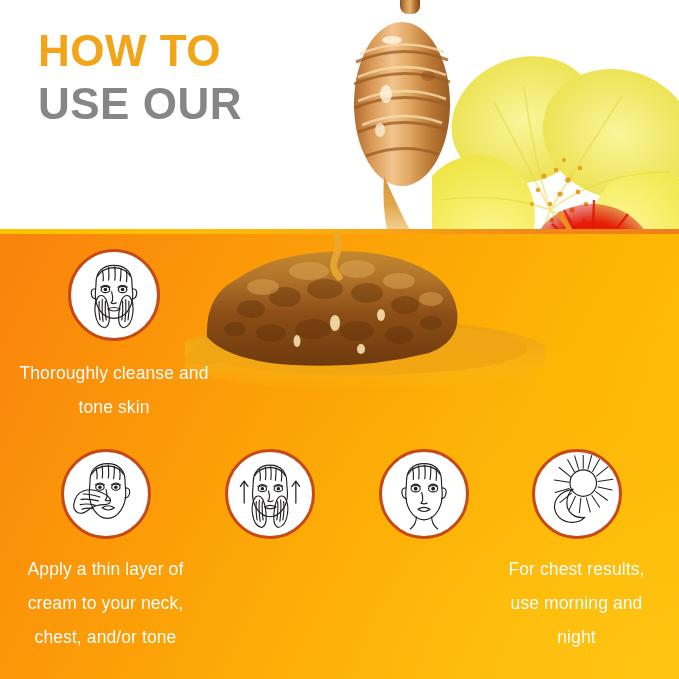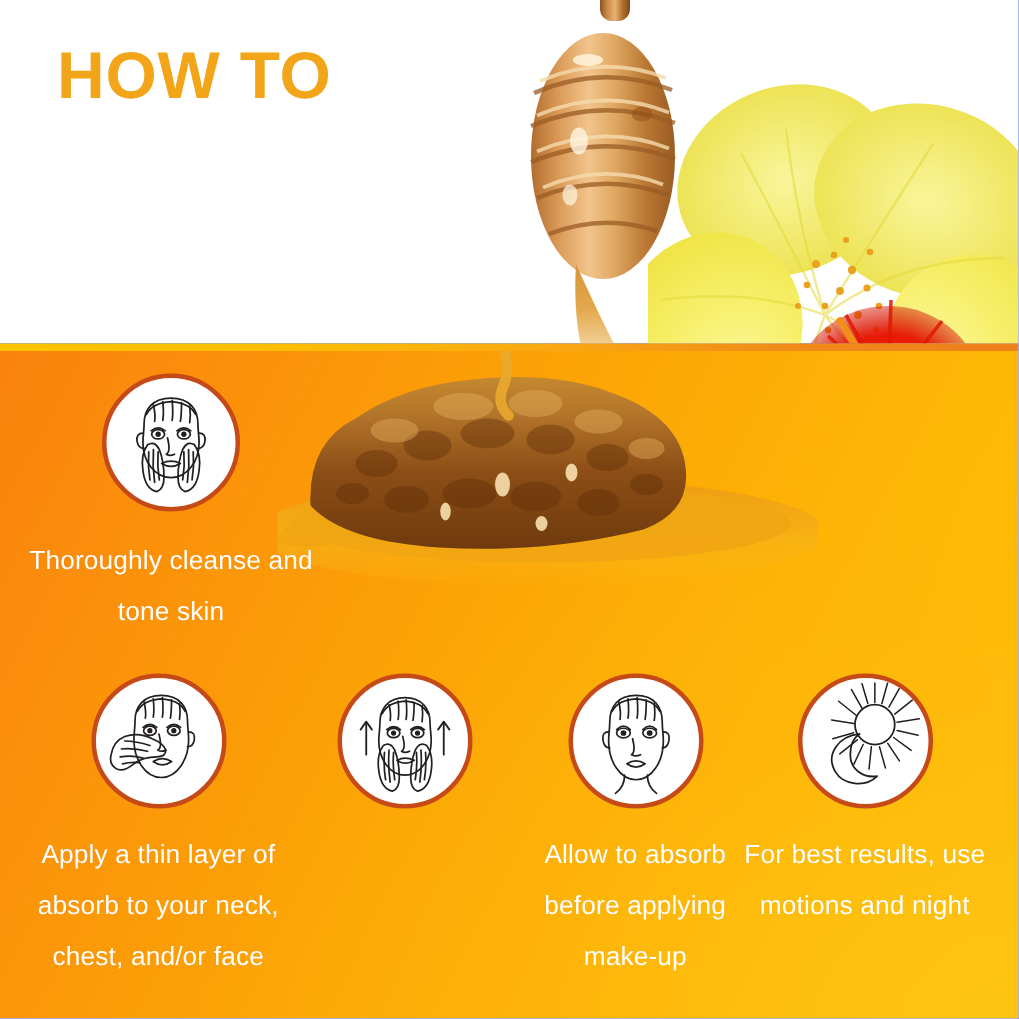--- a/index.html
+++ b/index.html
@@ -6,21 +6,21 @@
     margin: 0;
     padding: 0;
     background: #ffffff;
   }
   #poster {
     position: relative;
     width: 679px;
     height: 679px;
     overflow: hidden;
     font-family: "Liberation Sans", sans-serif;
-    background: #1d4ed8;
+    background: #8b5cf6;
     -webkit-font-smoothing: antialiased;
   }
 
   
   .top-band {
     position: absolute;
     left: 0; top: 0;
     width: 679px;
     height: 229px;
     background: #ffffff;
@@ -148,20 +148,21 @@
 </style>
 </head>
 <body>
 
 <div id="poster">
 
   <div class="top-band">
 
     <div class="title-block">
       <div class="title-line l1">HOW TO</div>
+      <div class="title-line l2">USE OUR</div>
     </div>
 
     <div class="dipper-wrap">
       <svg width="160" height="270" viewBox="0 0 160 270">
         <defs>
           <linearGradient id="wood" x1="0" y1="0" x2="1" y2="0">
             <stop offset="0%" stop-color="#B06C2E"></stop>
             <stop offset="18%" stop-color="#D99855"></stop>
             <stop offset="40%" stop-color="#F2C48C"></stop>
             <stop offset="58%" stop-color="#E0A862"></stop>
@@ -403,21 +404,21 @@
           <path d="M76 42 Q82 42 81 49 Q80 55 75 55"></path>
 
           <path d="M8 62 Q10 50 20 46 Q32 42 44 48 Q54 52 56 58 Q56 64 48 64 Q36 64 28 70 Q18 78 12 74 Q6 70 8 62 Z"></path>
           <path d="M20 50 Q30 50 42 54"></path>
           <path d="M17 57 Q28 56 40 59"></path>
           <path d="M16 64 Q26 62 36 65"></path>
           <path d="M18 70 Q26 68 33 69"></path>
         </g>
       </svg>
     </div>
-    <div class="caption">Apply a thin layer of absorb to your neck, chest, and/or face</div>
+    <div class="caption">Apply a thin layer of cream to your neck, chest, and/or tone</div>
   </div>
 
   <div class="step row2" id="step-3">
     <div class="circle">
       <svg width="76" height="76" viewBox="0 0 100 100">
         <g fill="none" stroke="#231F20" stroke-width="1.5" stroke-linecap="round" stroke-linejoin="round">
           <path d="M50 12 C35 12 28 22 28 34 C28 40 27 44 27 50 C27 66 37 80 50 80 C63 80 73 66 73 50 C73 44 72 40 72 34 C72 22 65 12 50 12 Z"></path>
           <path d="M30 26 Q35 16 50 15 Q65 16 70 26"></path>
           <path d="M36 18 Q38 27 37 32"></path>
             <path d="M44 15 Q45 25 44 31"></path>
@@ -471,21 +472,20 @@
           <path d="M47 48 Q50 60 46 62 Q50 64 54 62"></path>
           <path d="M42 70 Q50 65 58 70 Q50 76 42 70 Z"></path>
           <path d="M26 42 Q20 42 21 49 Q22 56 27 56"></path>
           <path d="M74 42 Q80 42 79 49 Q78 56 73 56"></path>
 
           <path d="M40 80 Q40 90 32 96"></path>
           <path d="M60 80 Q60 90 68 96"></path>
         </g>
       </svg>
     </div>
-    <div class="caption">Allow to absorb before applying make-up</div>
   </div>
 
   <div class="step row2" id="step-5">
     <div class="circle">
       <svg width="78" height="78" viewBox="0 0 100 100">
         <g fill="none" stroke="#231F20" stroke-width="1.5" stroke-linecap="round" stroke-linejoin="round">
 
           <circle cx="58" cy="36" r="17"></circle>
 
           <g stroke-width="1.3">
@@ -505,16 +505,16 @@
               <path d="M40 35 L21 32"></path>
             <path d="M42 28 L27 16"></path>   
               <path d="M47 22 L38 6"></path>
             <path d="M52 18 L47 1"></path>
           </g>
 
           <path d="M45 44 C26 46 16 62 24 76 C31 88 50 90 60 80 C48 82 37 74 37 62 C37 54 40 47 45 44 Z"></path>
         </g>
       </svg>
     </div>
-    <div class="caption">For best results, use motions and night</div>
+    <div class="caption">For chest results, use morning and night</div>
   </div>
 
 </div>
 
 </body></html>

